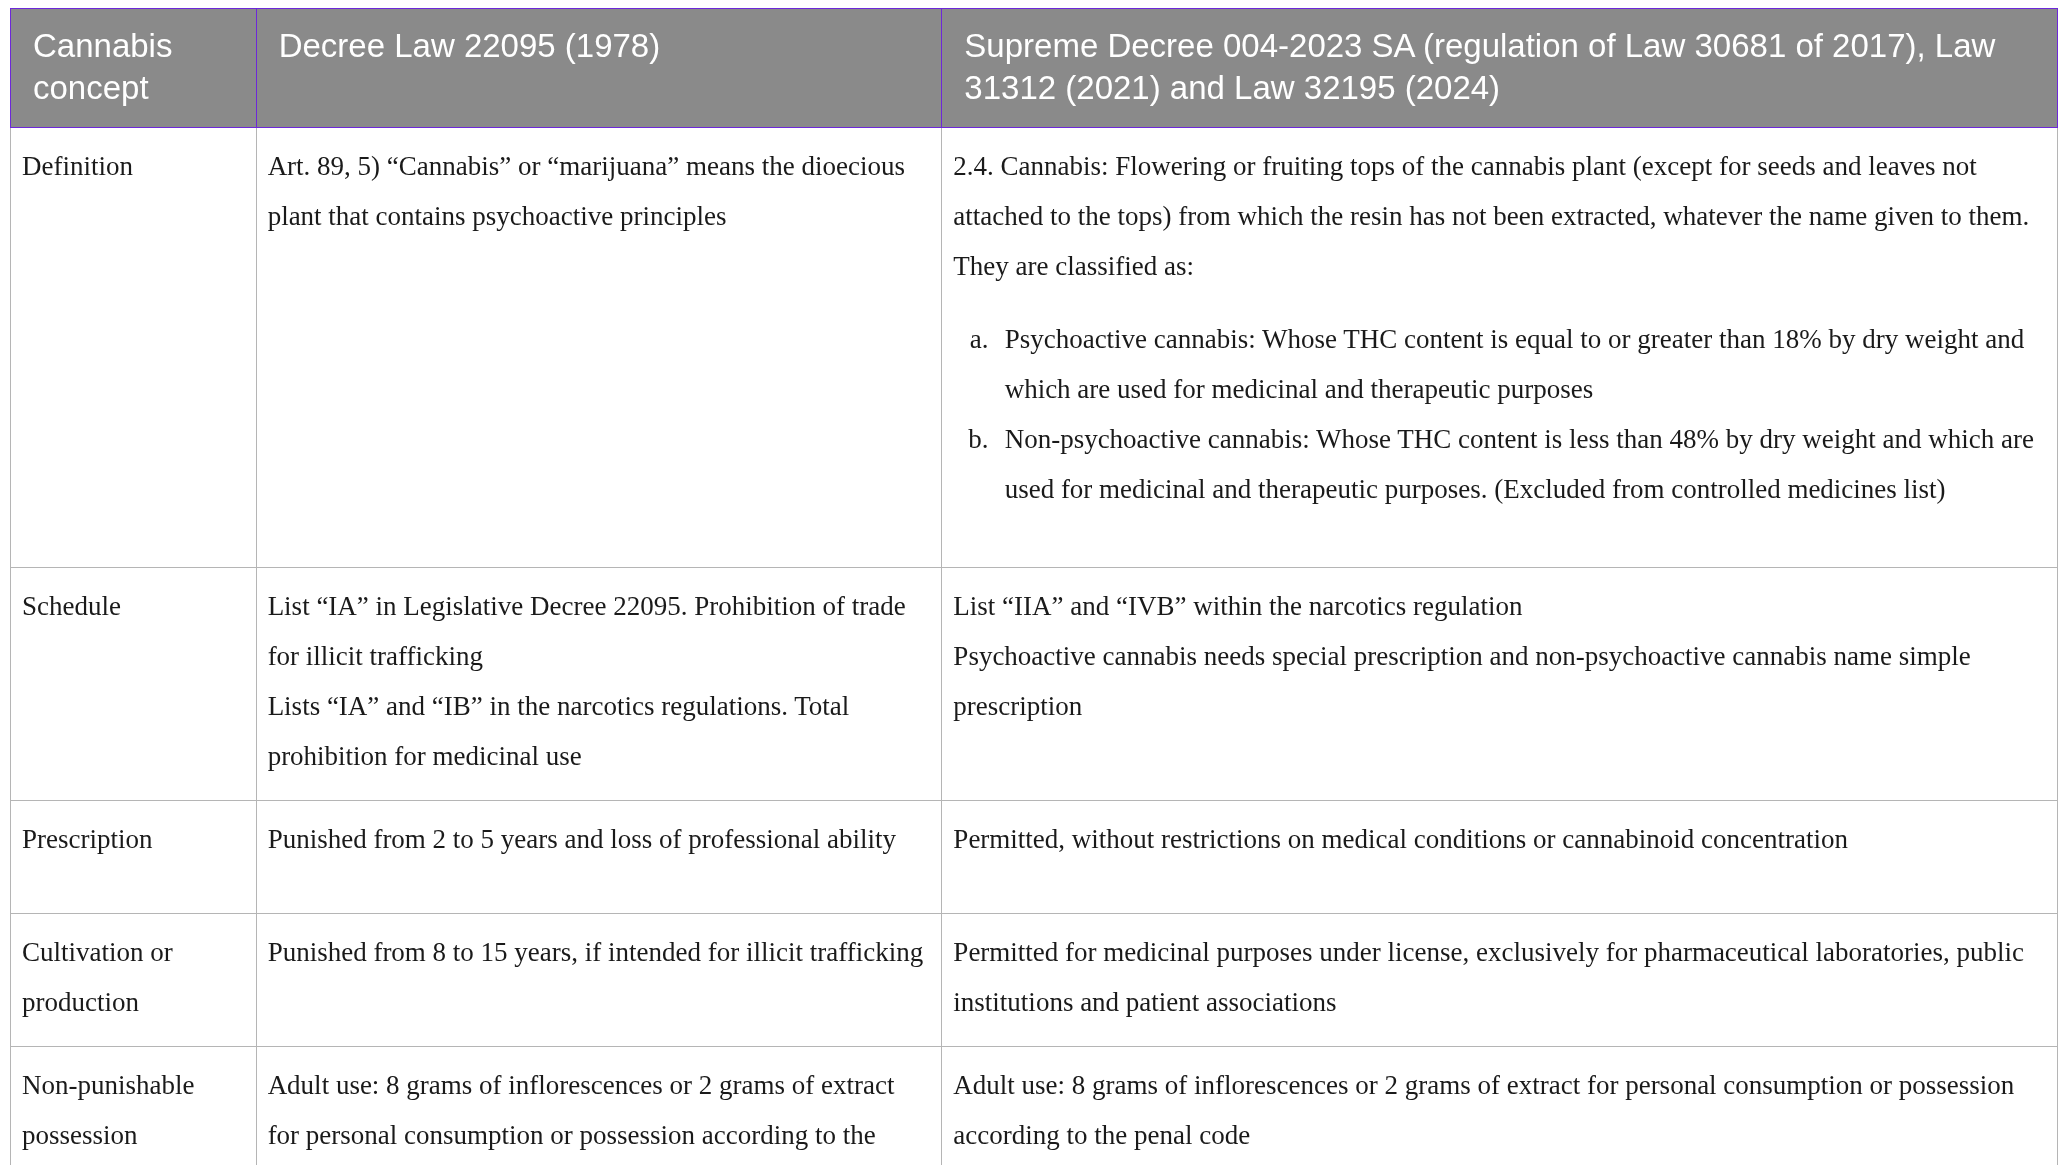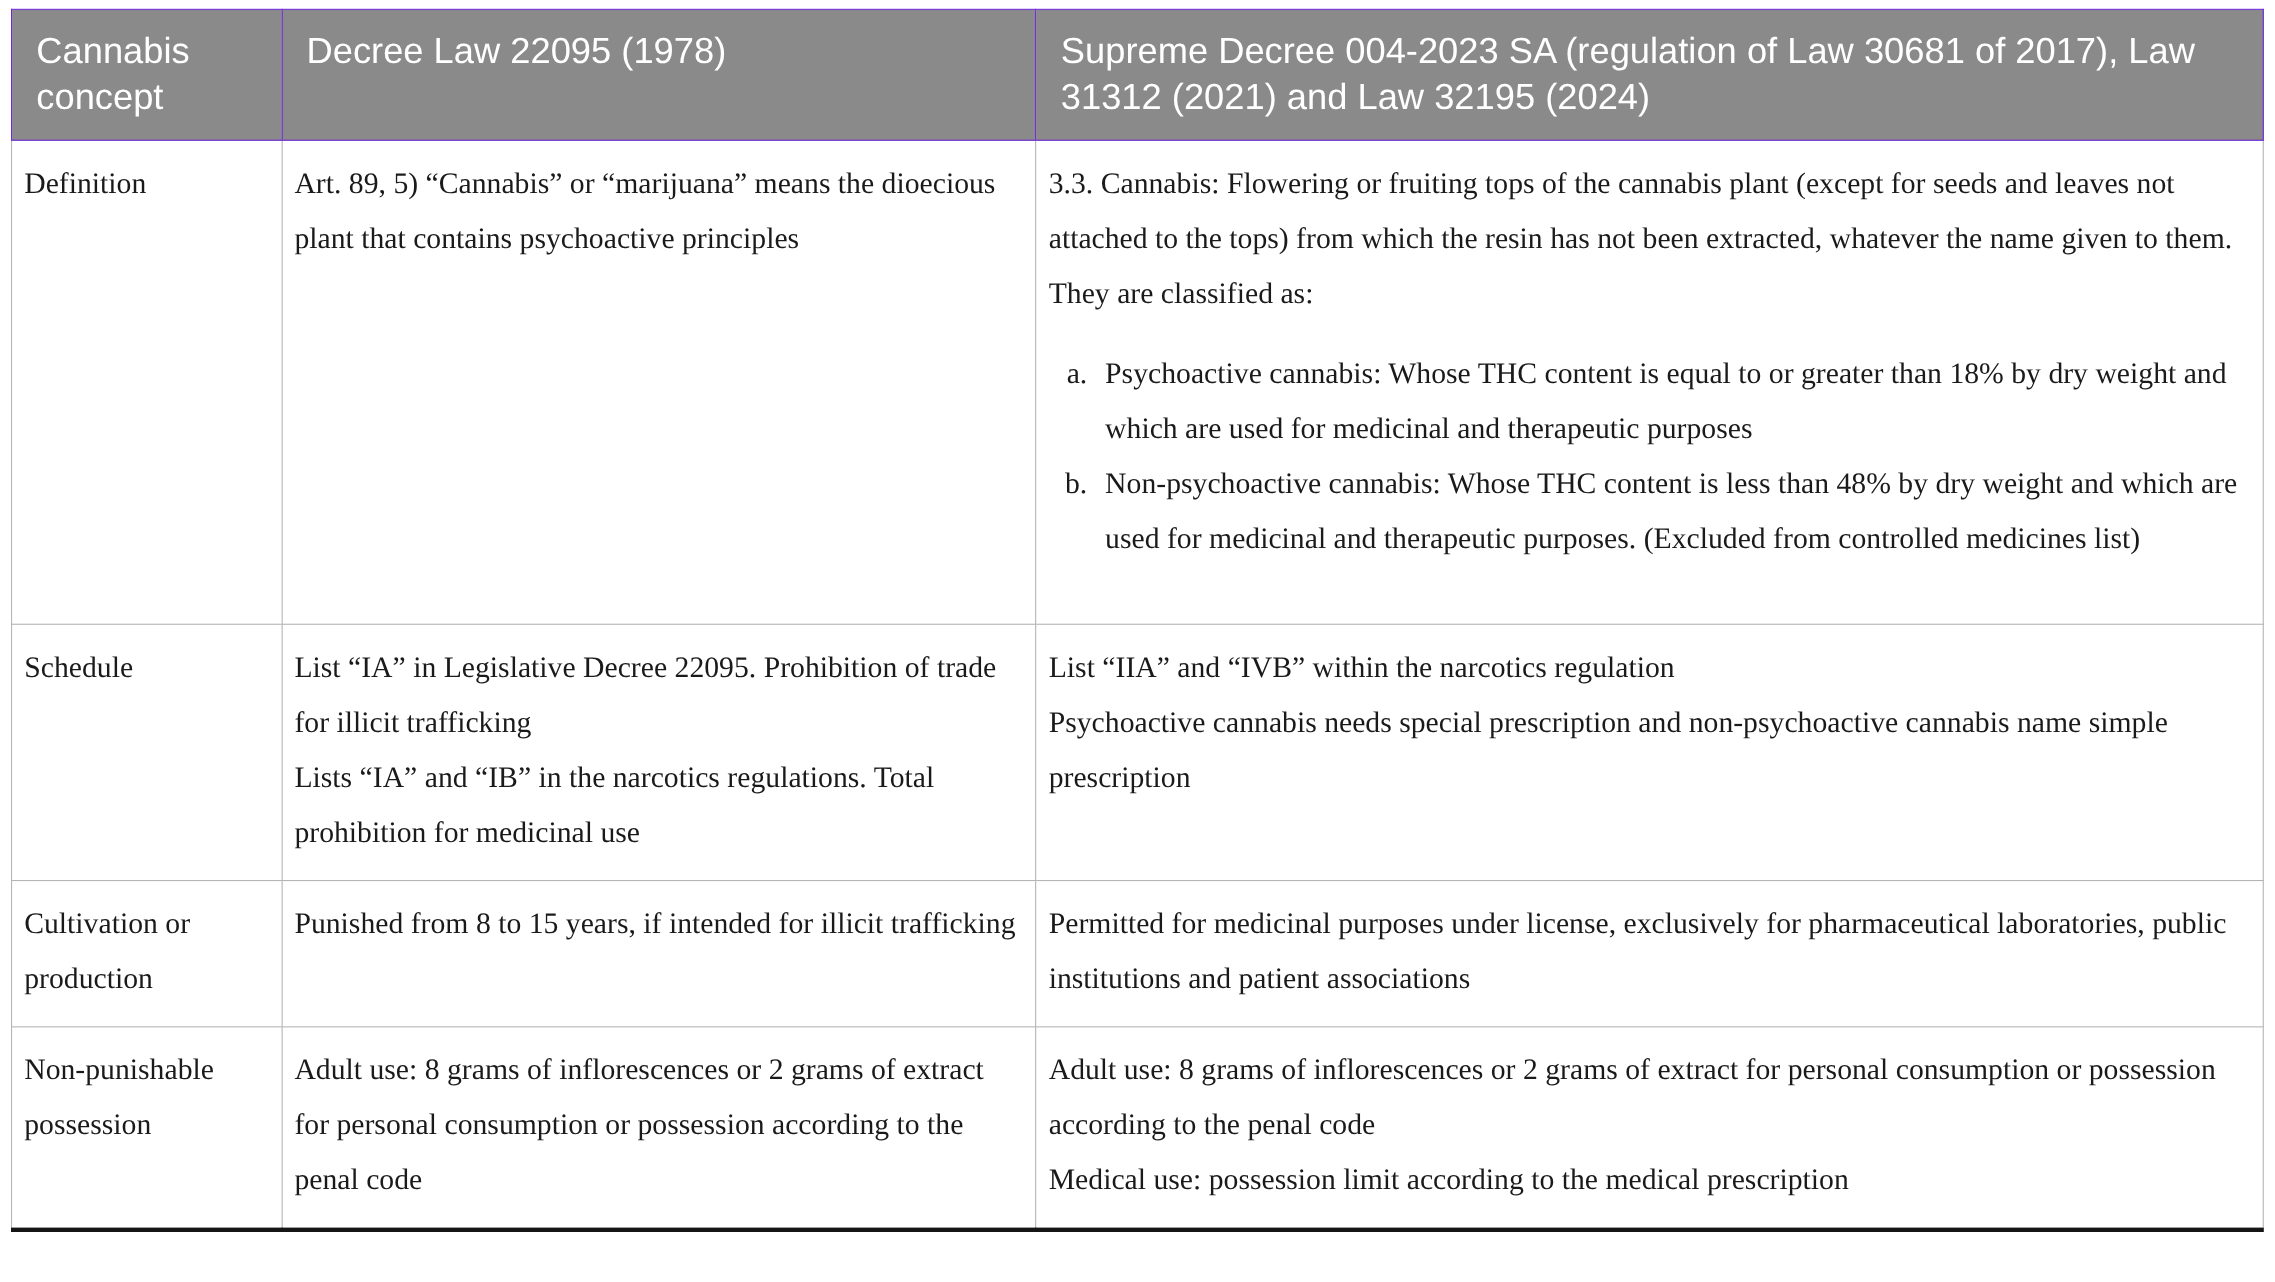--- a/index.html
+++ b/index.html
@@ -80,40 +80,49 @@
     </tr>
   </thead>
   <tbody>
 
     <tr class="row-definition">
       <td>Definition</td>
       <td>
         <p>Art. 89, 5) “Cannabis” or “marijuana” means the dioecious plant that contains psychoactive principles</p>
       </td>
       <td>
-        <p>3.3. Cannabis: Flowering or fruiting tops of the cannabis plant (except for seeds and leaves not attached to the tops) from which the resin has not been extracted, whatever the name given to them. They are classified as:</p>
+        <p>2.4. Cannabis: Flowering or fruiting tops of the cannabis plant (except for seeds and leaves not attached to the tops) from which the resin has not been extracted, whatever the name given to them. They are classified as:</p>
         <ol class="classification-list">
           <li>Psychoactive cannabis: Whose THC content is equal to or greater than 18% by dry weight and which are used for medicinal and therapeutic purposes</li>
           <li>Non-psychoactive cannabis: Whose THC content is less than 48% by dry weight and which are used for medicinal and therapeutic purposes. (Excluded from controlled medicines list)</li>
         </ol>
       </td>
     </tr>
 
     <tr class="row-schedule">
       <td>Schedule</td>
       <td>
         <p>List “IA” in Legislative Decree 22095. Prohibition of trade for illicit trafficking</p>
         <p>Lists “IA” and “IB” in the narcotics regulations. Total prohibition for medicinal use</p>
       </td>
       <td>
         <p>List “IIA” and “IVB” within the narcotics regulation</p>
         <p>Psychoactive cannabis needs special prescription and non-psychoactive cannabis name simple prescription</p>
       </td>
     </tr>
 
+    <tr class="row-prescription">
+      <td>Prescription</td>
+      <td>
+        <p>Punished from 2 to 5 years and loss of professional ability</p>
+      </td>
+      <td>
+        <p>Permitted, without restrictions on medical conditions or cannabinoid concentration</p>
+      </td>
+    </tr>
 
     <tr class="row-cultivation">
       <td>Cultivation or production</td>
       <td>
         <p>Punished from 8 to 15 years, if intended for illicit trafficking</p>
       </td>
       <td>
         <p>Permitted for medicinal purposes under license, exclusively for pharmaceutical laboratories, public institutions and patient associations</p>
       </td>
     </tr>

